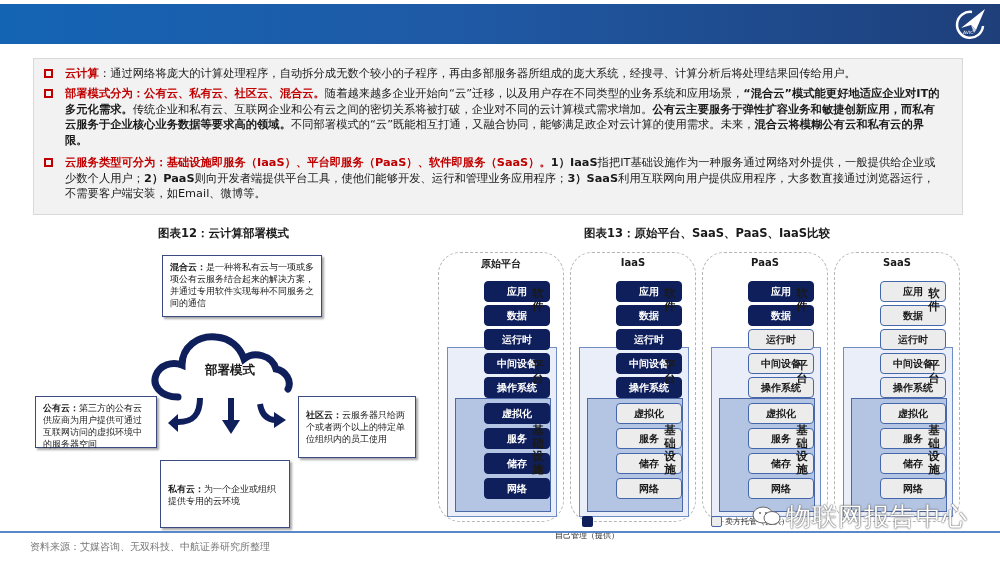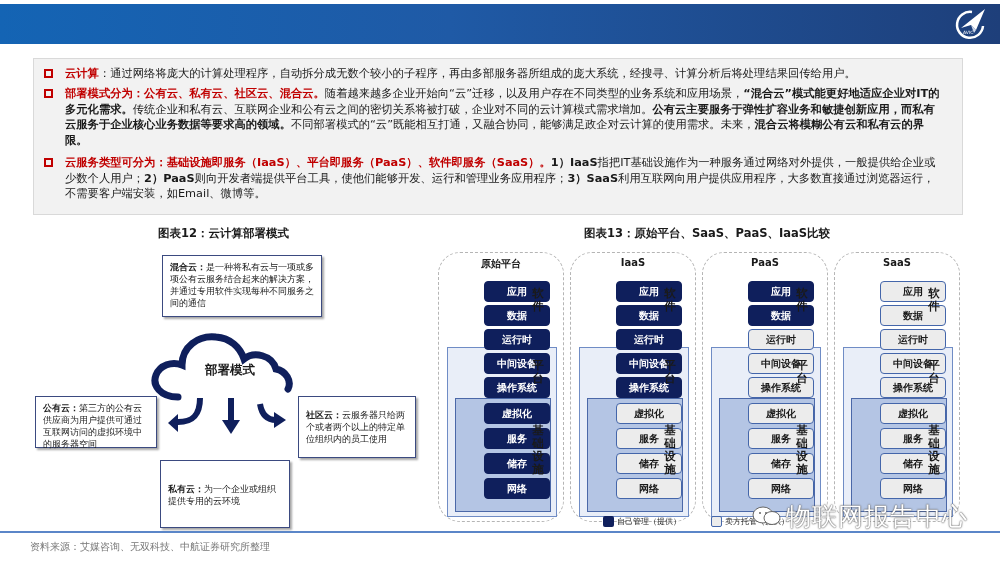--- a/index.html
+++ b/index.html
@@ -167,21 +167,21 @@
       <div class="blk light" style="top: 150px;">虚拟化</div>
       <div class="blk light" style="top: 175px;">服务</div>
       <div class="blk light" style="top: 200px;">储存</div>
       <div class="blk light" style="top: 225px;">网络</div>
       <div class="vlabel" style="left: 92px; top: 34px;">软件</div>
       <div class="vlabel" style="left: 92px; top: 106px;">平台</div>
       <div class="vlabel" style="left: 92px; top: 171px;">基础设施</div>
     </div>
   </div>
 
-<div class="legend" style="left:603px;">
+<div class="legend" style="left:555px;flex-direction:column;">
   <span class="sw" style="background:#0f1f5c;"></span>
   <span>自己管理（提供）</span>
 </div>
 <div class="legend" style="left:711px;">
   <span class="sw" style="background:#ececec; border:1.2px solid #4466aa;"></span>
   <span>卖方托管（提供）</span>
 </div>
 
 <svg class="wm-icon" viewBox="0 0 30 22">
   <ellipse cx="11" cy="10" rx="10" ry="8" fill="#fff" stroke="#666" stroke-width="1"></ellipse>

